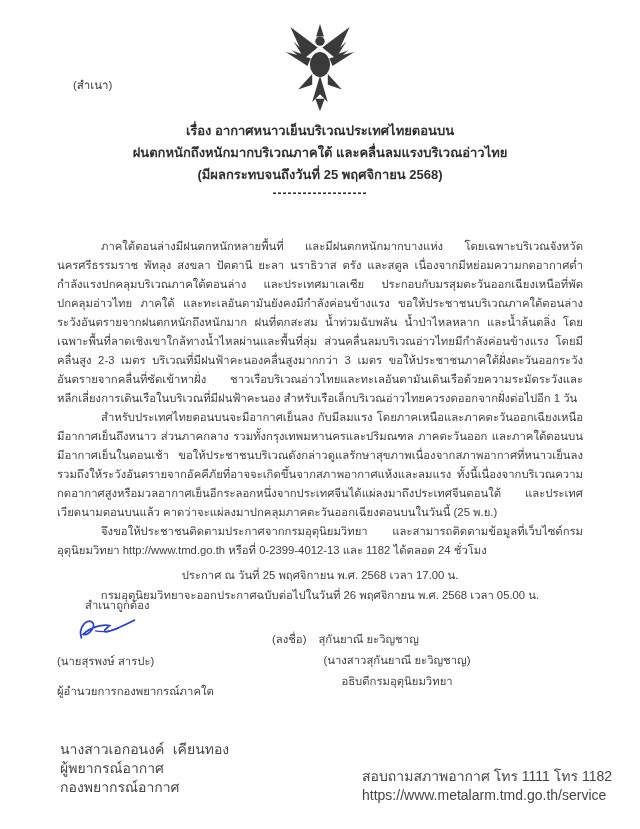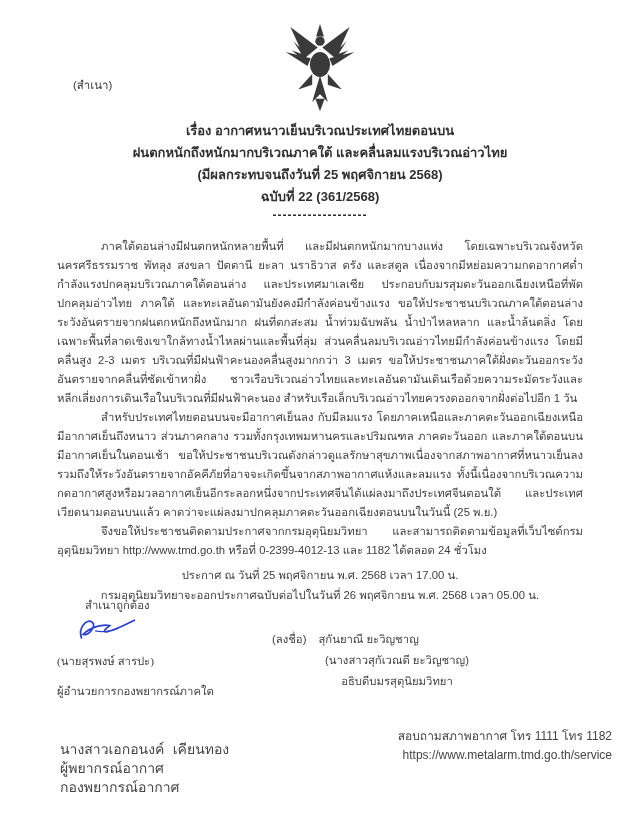--- a/index.html
+++ b/index.html
@@ -41,34 +41,33 @@
     text-align:justify; text-indent:44px; color:#3f3f3f;
   }
   .issued { margin-top:6px; text-align:center; font-size:11.3px; line-height:19.5px; }
   .sign-block {
     width:250px; margin:24px 0 0 215px;
     text-align:center; font-size:11.3px; line-height:21px;
   }
   .sign-line1 { display:flex; justify-content:flex-start; gap:12px; text-align:left; }
   .cert-block {
     position:absolute; left:57px; top:597px;
-    font-size:11.3px; line-height:16px;font-family:Liberation Serif, serif;
+    font-size:11.3px; line-height:16px;
   }
   .cert-label { margin-left:28px; }
   .cert-sig { margin:2px 0 0 18px; }
   .cert-name { margin-top:4px; }
   .cert-pos { margin-top:14px; }
   .footer-left {
     position:absolute; left:60px; top:741px;
     font-size:14px; line-height:19px; color:#454545;font-family:Liberation Mono, monospace;
   }
   .footer-right {
-    position:absolute; right:28px; top:727px;
-    font-size:12px; line-height:19px; color:#454545;
-    text-align:right;
+    position:absolute; right:28px; top:767px;
+    font-size:14px; line-height:19px; color:#454545;
   }
 </style>
 </head>
 <body>
 
 <div class="page">
 
   <div class="copy-label">(สำเนา)</div>
 
   <div class="emblem-wrap">
@@ -88,41 +87,40 @@
           <path d="M44,96 L50,112 L56,96 Z"></path>
         </g>
       </svg>
     </span>
   </div>
 
   <div class="title-block">
     <div class="t-line">เรื่อง อากาศหนาวเย็นบริเวณประเทศไทยตอนบน</div>
     <div class="t-line">ฝนตกหนักถึงหนักมากบริเวณภาคใต้ และคลื่นลมแรงบริเวณอ่าวไทย</div>
     <div class="t-line">(มีผลกระทบจนถึงวันที่ 25 พฤศจิกายน 2568)</div>
-    <div class="t-line">ฉบับที่ 22 (361/2568)</div>
     <div class="divider">-------------------</div>
   </div>
 
   <div class="main">
     <p class="body-par">ภาคใต้ตอนล่างมีฝนตกหนักหลายพื้นที่ และมีฝนตกหนักมากบางแห่ง โดยเฉพาะบริเวณจังหวัดนครศรีธรรมราช พัทลุง สงขลา ปัตตานี ยะลา นราธิวาส ตรัง และสตูล เนื่องจากมีหย่อมความกดอากาศต่ำกำลังแรงปกคลุมบริเวณภาคใต้ตอนล่าง และประเทศมาเลเซีย ประกอบกับมรสุมตะวันออกเฉียงเหนือที่พัดปกคลุมอ่าวไทย ภาคใต้ และทะเลอันดามันยังคงมีกำลังค่อนข้างแรง ขอให้ประชาชนบริเวณภาคใต้ตอนล่างระวังอันตรายจากฝนตกหนักถึงหนักมาก ฝนที่ตกสะสม น้ำท่วมฉับพลัน น้ำป่าไหลหลาก และน้ำล้นตลิ่ง โดยเฉพาะพื้นที่ลาดเชิงเขาใกล้ทางน้ำไหลผ่านและพื้นที่ลุ่ม ส่วนคลื่นลมบริเวณอ่าวไทยมีกำลังค่อนข้างแรง โดยมีคลื่นสูง 2-3 เมตร บริเวณที่มีฝนฟ้าคะนองคลื่นสูงมากกว่า 3 เมตร ขอให้ประชาชนภาคใต้ฝั่งตะวันออกระวังอันตรายจากคลื่นที่ซัดเข้าหาฝั่ง ชาวเรือบริเวณอ่าวไทยและทะเลอันดามันเดินเรือด้วยความระมัดระวังและหลีกเลี่ยงการเดินเรือในบริเวณที่มีฝนฟ้าคะนอง สำหรับเรือเล็กบริเวณอ่าวไทยควรงดออกจากฝั่งต่อไปอีก 1 วัน</p>
     <p class="body-par">สำหรับประเทศไทยตอนบนจะมีอากาศเย็นลง กับมีลมแรง โดยภาคเหนือและภาคตะวันออกเฉียงเหนือมีอากาศเย็นถึงหนาว ส่วนภาคกลาง รวมทั้งกรุงเทพมหานครและปริมณฑล ภาคตะวันออก และภาคใต้ตอนบนมีอากาศเย็นในตอนเช้า ขอให้ประชาชนบริเวณดังกล่าวดูแลรักษาสุขภาพเนื่องจากสภาพอากาศที่หนาวเย็นลง รวมถึงให้ระวังอันตรายจากอัคคีภัยที่อาจจะเกิดขึ้นจากสภาพอากาศแห้งและลมแรง ทั้งนี้เนื่องจากบริเวณความกดอากาศสูงหรือมวลอากาศเย็นอีกระลอกหนึ่งจากประเทศจีนได้แผ่ลงมาถึงประเทศจีนตอนใต้ และประเทศเวียดนามตอนบนแล้ว คาดว่าจะแผ่ลงมาปกคลุมภาคตะวันออกเฉียงตอนบนในวันนี้ (25 พ.ย.)</p>
     <p class="body-par">จึงขอให้ประชาชนติดตามประกาศจากกรมอุตุนิยมวิทยา และสามารถติดตามข้อมูลที่เว็บไซต์กรมอุตุนิยมวิทยา http://www.tmd.go.th หรือที่ 0-2399-4012-13 และ 1182 ได้ตลอด 24 ชั่วโมง</p>
 
     <div class="issued">
       <div>ประกาศ ณ วันที่ 25 พฤศจิกายน พ.ศ. 2568 เวลา 17.00 น.</div>
       <div>กรมอุตุนิยมวิทยาจะออกประกาศฉบับต่อไปในวันที่ 26 พฤศจิกายน พ.ศ. 2568 เวลา 05.00 น.</div>
     </div>
 
     <div class="sign-block">
       <div class="sign-line1">
         <span>(ลงชื่อ)</span>
         <span>สุกันยาณี ยะวิญชาญ</span>
       </div>
-      <div>(นางสาวสุกัเวณดี ยะวิญชาญ)</div>
-      <div>อธิบดีบมรสุตุนิยมวิทยา</div>
+      <div>(นางสาวสุกันยาณี ยะวิญชาญ)</div>
+      <div>อธิบดีกรมอุตุนิยมวิทยา</div>
     </div>
   </div>
 
   <div class="cert-block">
     <div class="cert-label">สำเนาถูกต้อง</div>
     <div class="cert-sig">
       <svg width="64" height="30" viewBox="0 0 70 34" aria-hidden="true">
         <path d="M6,26 C2,14 12,4 18,8 C24,12 14,24 8,22 C16,14 30,10 38,12 C33,16 30,19 34,19 C40,19 52,13 66,6" stroke="#2b3fd0" stroke-width="2" fill="none" stroke-linecap="round"></path>
         <path d="M22,18 C30,20 40,18 48,15" stroke="#2b3fd0" stroke-width="1.4" fill="none" stroke-linecap="round"></path>
       </svg>

